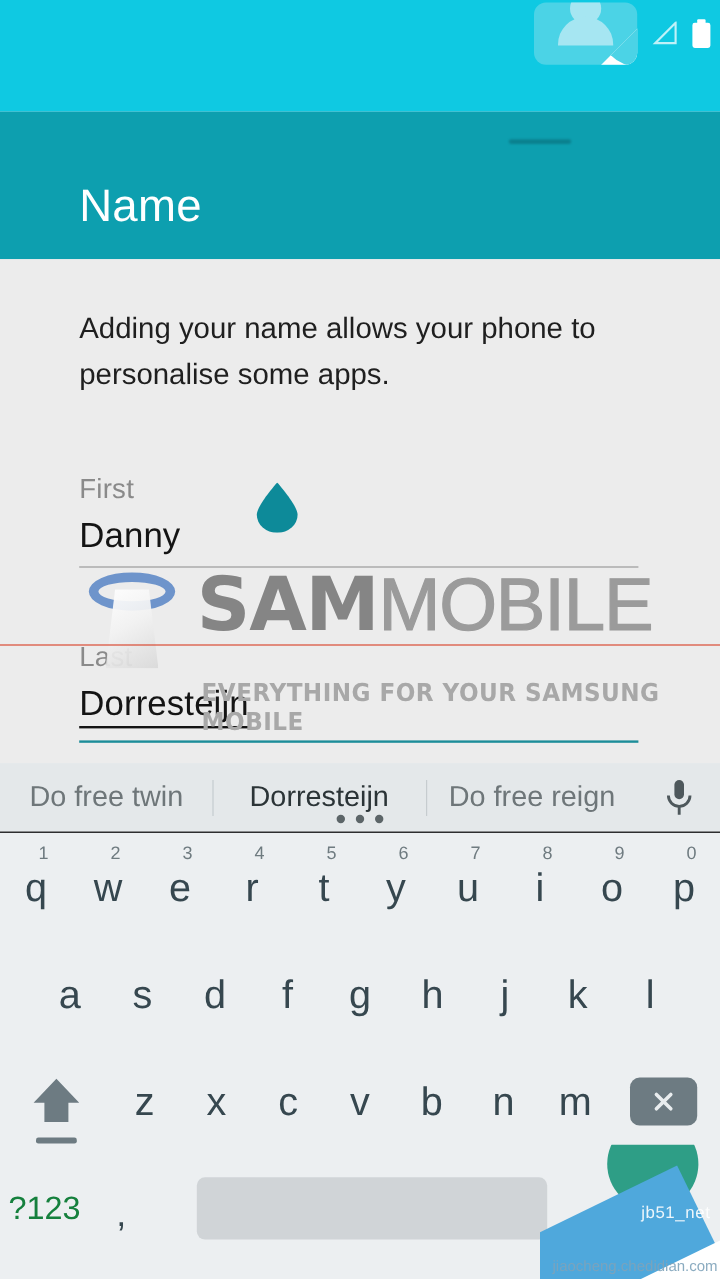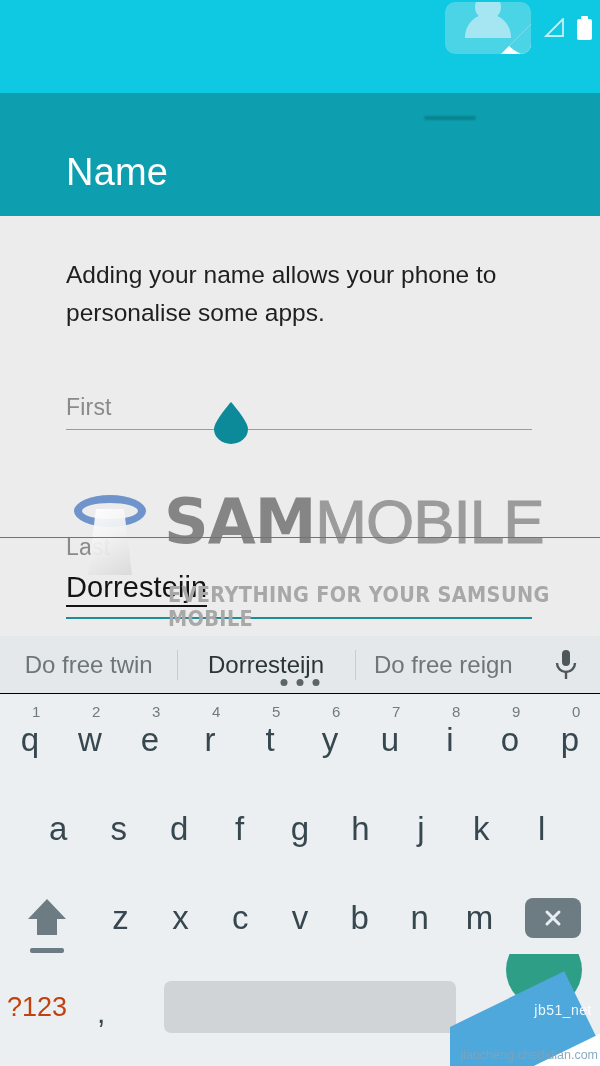--- a/index.html
+++ b/index.html
@@ -95,21 +95,21 @@
   #field-first { top:178px; }
   #field-last  { top:318px; }
 
   .cursor-handle {
     position:absolute; left:212px; top:402px; width:38px; height:42px;
     z-index:6;
   }
 
   
   .watermark {
-    position:absolute; left:0; top:473px; width:588px; height:155px;
+    position:absolute; left:0; top:455px; width:588px; height:155px;
     pointer-events:none; z-index:5;
   }
   .wm-logo {
     position:absolute; left:66px; top:18px; width:88px; height:88px;
   }
   .wm-ring {
     position:absolute; left:8px; top:4px; width:72px; height:32px;
     border:8px solid #6E94CB; border-radius:50%; box-sizing:border-box;
   }
   .wm-cup {
@@ -184,21 +184,21 @@
   .key.wide { flex:1.45; }
   .shift-key { position:relative; width:44px; height:46px; }
   .shift-bar {
     position:absolute; bottom:-12px; left:50%; transform:translateX(-50%);
     width:34px; height:5px; background:#6D7B82; border-radius:2px;
   }
   .backspace {
     width:56px; height:40px; background:#6D7B82; border-radius:8px;
     display:flex; align-items:center; justify-content:center;
   }
-  .sym-key { font-size:27px; color:#c2410c; flex:1.1; }
+  .sym-key { font-size:27px; color:#15803d; flex:1.1; }
   .comma-key { flex:.8; font-size:30px; align-items:flex-end; padding-bottom:22px; }
   .space-key { flex:5.4; display:flex; align-items:center; justify-content:center; }
   .space-bar {
     width:292px; height:52px; background:#D0D4D7; border-radius:7px;
   }
   .tail-key { flex:1.6; }
 
   
   .corner-wm {
     position:absolute; right:0; bottom:0; width:150px; height:112px;
@@ -257,20 +257,21 @@
   <div class="appbar">
     <div class="notch"></div>
     <div class="appbar-title">Name</div>
   </div>
 
   <div class="content">
     <div class="blurb">Adding your name allows your phone to personalise some apps.</div>
 
     <div class="field" id="field-first">
       <div class="label">First</div>
+      <div class="value">Danny</div>
       <div class="rule"></div>
     </div>
 
     <div class="field" id="field-last">
       <div class="label">Last</div>
       <div class="value misspelled">Dorresteijn</div>
       <div class="rule active"></div>
     </div>
   </div>
 

